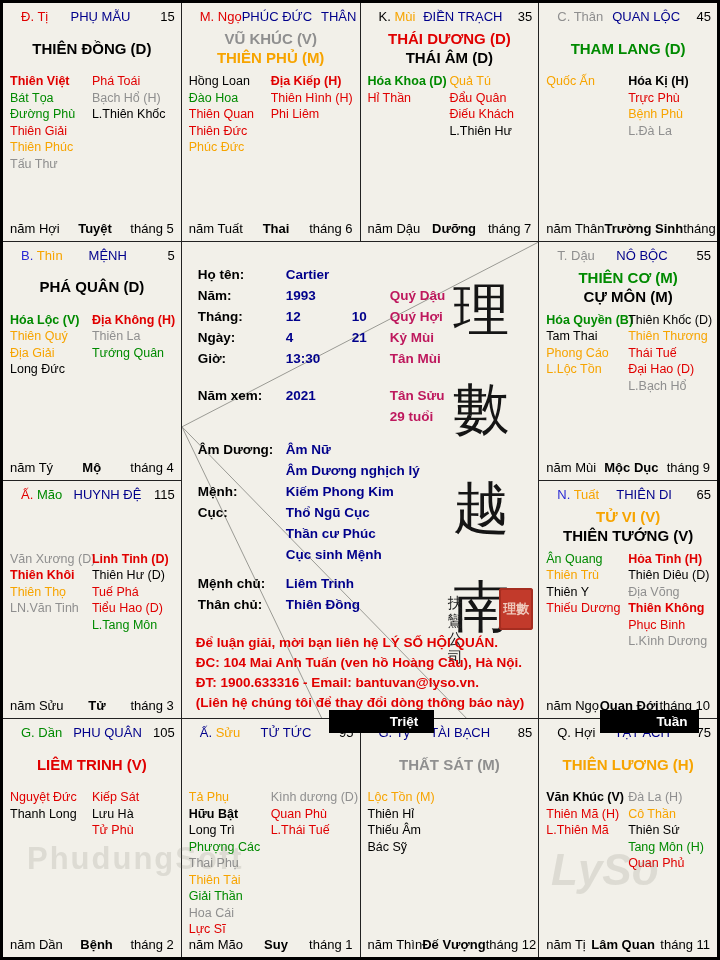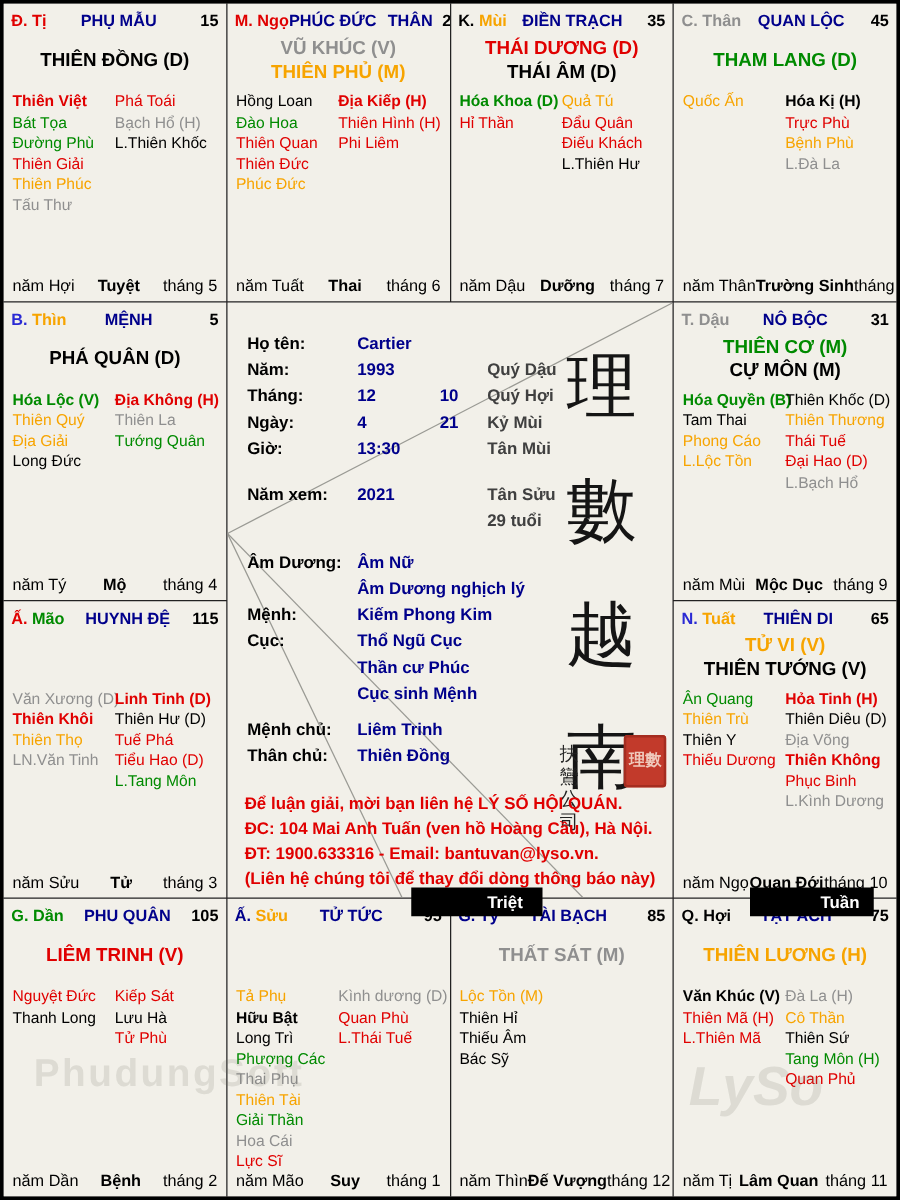--- a/index.html
+++ b/index.html
@@ -2,22 +2,22 @@
 <html><head>
 <meta charset="utf-8">
 <style>
   html,body{margin:0;padding:0;background:#DDDBD3;}
   #wrap{position:relative;width:714px;height:954px;border:3px solid #000;background:#222;
         font-family:"Liberation Sans",sans-serif;-webkit-font-smoothing:antialiased;}
   #board{display:grid;width:100%;height:100%;grid-template-columns:repeat(4,1fr);
          grid-template-rows:repeat(4,1fr);gap:1px;background:#222;}
   .cell{position:relative;background:#F2F0E9;overflow:hidden;}
   .center{position:relative;background:#F2F0E9;overflow:hidden;}
-  .hdr{display:flex;justify-content:space-between;align-items:center;padding:6px 6px 0 6px;
-       font-weight:bold;font-size:13px;white-space:nowrap;}
+  .hdr{display:flex;justify-content:space-between;align-items:center;padding:6px 6px 0 18px;
+       font-weight:normal;font-size:13px;white-space:nowrap;}
   .canchi{flex:0 0 auto;}
   .pal{flex:1 1 auto;text-align:center;color:#00008B;}
   .body{margin-left:9px;color:#00008B;}
   .num{flex:0 0 auto;min-width:22px;text-align:right;color:#000;}
   .mains{height:46px;margin-top:1px;display:flex;flex-direction:column;justify-content:center;
          text-align:center;font-weight:bold;font-size:15px;line-height:19px;white-space:nowrap;}
   .stars{position:absolute;top:70px;left:0;right:0;font-size:12.5px;line-height:16.5px;}
   .colL{position:absolute;left:7px;top:0;white-space:nowrap;}
   .colR{position:absolute;left:50%;top:0;white-space:nowrap;}
   .ftr{position:absolute;bottom:5px;left:7px;right:7px;display:flex;justify-content:space-between;
@@ -25,21 +25,21 @@
   .fs{font-weight:bold;}
   .bb{font-weight:bold;}
   .c-red{color:#E00000}.c-green{color:#008A00}.c-orange{color:#F7A400}.c-gray{color:#8F8F8F}
   .c-black{color:#000}.c-navy{color:#00008B}.c-blue{color:#2A2AD4}
   svg.lines{position:absolute;left:0;top:0;width:100%;height:100%;}
   .inforows{position:absolute;top:22px;left:16px;right:104px;font-size:13.5px;font-weight:bold;}
   .irow{display:flex;line-height:21px;white-space:nowrap;}
   .lbl{flex:0 0 88px;color:#000;}
   .v1{flex:0 0 66px;color:#00008B;}
   .v2{flex:0 0 38px;color:#00008B;}
-  .v3{flex:0 0 auto;color:#404040;}
+  .v3{flex:0 0 auto;color:#be185d;}
   .gap{width:100%;}
   .notice{position:absolute;left:14px;bottom:5px;font-size:13.5px;font-weight:bold;
           color:#E00000;line-height:20px;white-space:nowrap;z-index:3;}
   .calli{position:absolute;top:18px;right:24px;width:66px;text-align:center;z-index:2;
          font-family:"DejaVu Serif",serif;font-size:56px;line-height:99px;color:#151515;}
   .callismall{position:absolute;top:352px;right:74px;width:18px;text-align:center;z-index:2;
          font-family:"DejaVu Serif",serif;font-size:15px;line-height:18px;color:#222;}
   .seal{position:absolute;top:346px;right:5px;width:34px;height:42px;background:#C23A2B;
         border-radius:3px;box-shadow:inset 0 0 0 2px #A52D20;color:#EFC9BC;z-index:2;
         font-family:"DejaVu Serif",serif;font-size:13px;font-weight:bold;line-height:15px;
@@ -196,21 +196,21 @@
         <div class="ftr">
           <span class="fy">năm Tý</span>
           <span class="fs">Mộ</span>
           <span class="fm">tháng 4</span>
         </div>
       </div>
       <div class="cell" style="grid-area: 2 / 4;">
         <div class="hdr">
           <span class="canchi"><span class="can c-gray">T.</span> <span class="chi c-gray">Dậu</span></span>
           <span class="pal">NÔ BỘC</span>
-          <span class="num">31</span>
+          <span class="num">55</span>
         </div>
         <div class="mains">
           <div class="main c-green">THIÊN CƠ (M)</div>
           <div class="main c-black">CỰ MÔN (M)</div>
         </div>
         <div class="stars">
           <div class="colL">
             <div class="star c-green bb">Hóa Quyền (B)</div>
             <div class="star c-black">Tam Thai</div>
             <div class="star c-orange">Phong Cáo</div>

